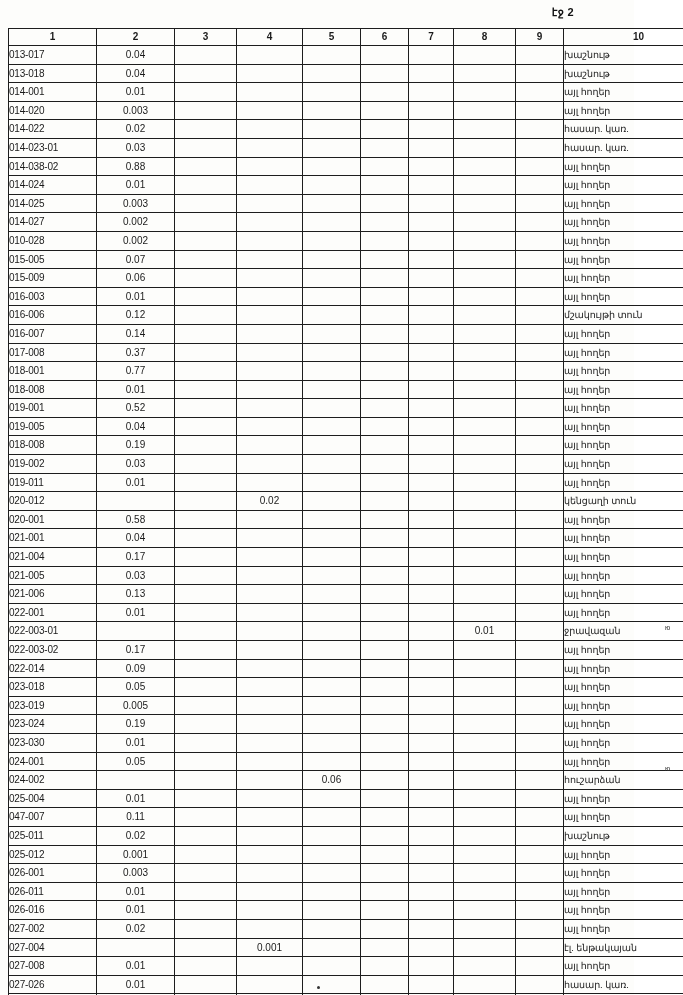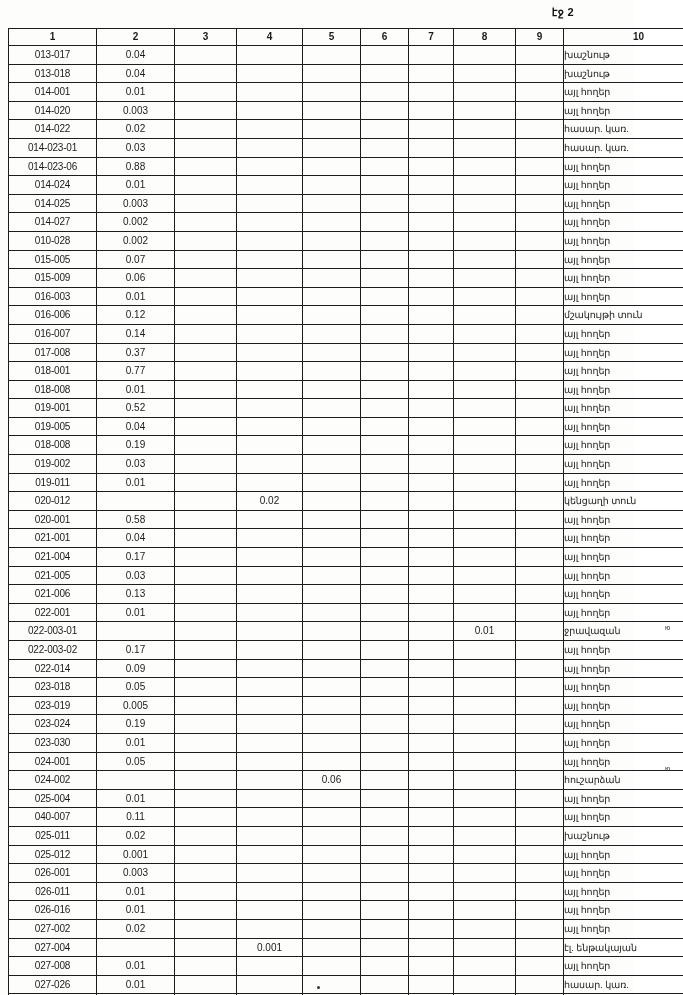--- a/index.html
+++ b/index.html
@@ -66,21 +66,21 @@
   col.c3 { width: 62px; }
   col.c4 { width: 66px; }
   col.c5 { width: 58px; }
   col.c6 { width: 48px; }
   col.c7 { width: 45px; }
   col.c8 { width: 62px; }
   col.c9 { width: 48px; }
   col.c10 { width: 150px; }
 
   td.code {
-    text-align: center;
+    text-align: left;
     padding-left: 3px;
     font-size: 10px;
     letter-spacing: -0.2px;
   }
   td.num {
     text-align: center;
     font-size: 10px;
   }
   td.note {
     text-align: left;
@@ -208,21 +208,21 @@
             <td class="num"></td>
             <td class="num"></td>
             <td class="num"></td>
             <td class="num"></td>
             <td class="num"></td>
             <td class="num"></td>
             <td class="num"></td>
             <td class="note">հասար. կառ.</td>
           </tr>
           <tr>
-            <td class="code">014-023-06</td>
+            <td class="code">014-038-02</td>
             <td class="num">0.88</td>
             <td class="num"></td>
             <td class="num"></td>
             <td class="num"></td>
             <td class="num"></td>
             <td class="num"></td>
             <td class="num"></td>
             <td class="num"></td>
             <td class="note">այլ հողեր</td>
           </tr>
@@ -628,21 +628,21 @@
             <td class="num"></td>
             <td class="num"></td>
             <td class="num"></td>
             <td class="num"></td>
             <td class="num"></td>
             <td class="num"></td>
             <td class="num"></td>
             <td class="note">այլ հողեր</td>
           </tr>
           <tr>
-            <td class="code">040-007</td>
+            <td class="code">047-007</td>
             <td class="num">0.11</td>
             <td class="num"></td>
             <td class="num"></td>
             <td class="num"></td>
             <td class="num"></td>
             <td class="num"></td>
             <td class="num"></td>
             <td class="num"></td>
             <td class="note">այլ հողեր</td>
           </tr>

